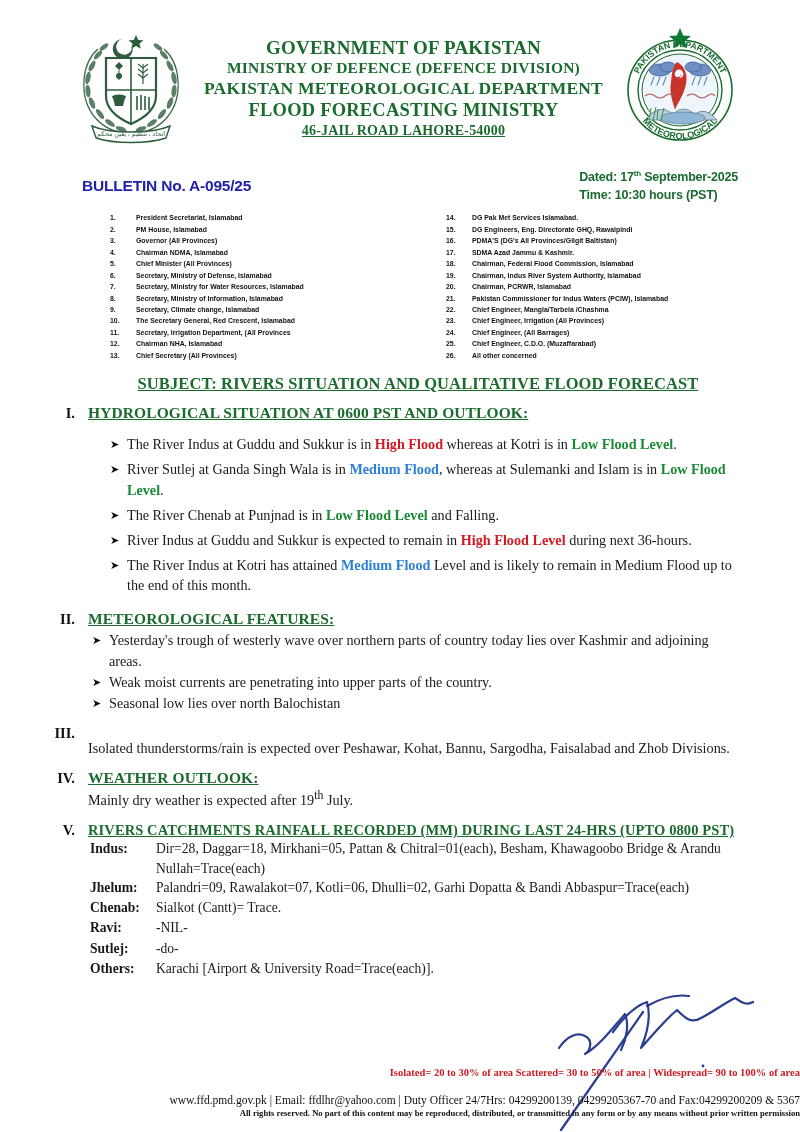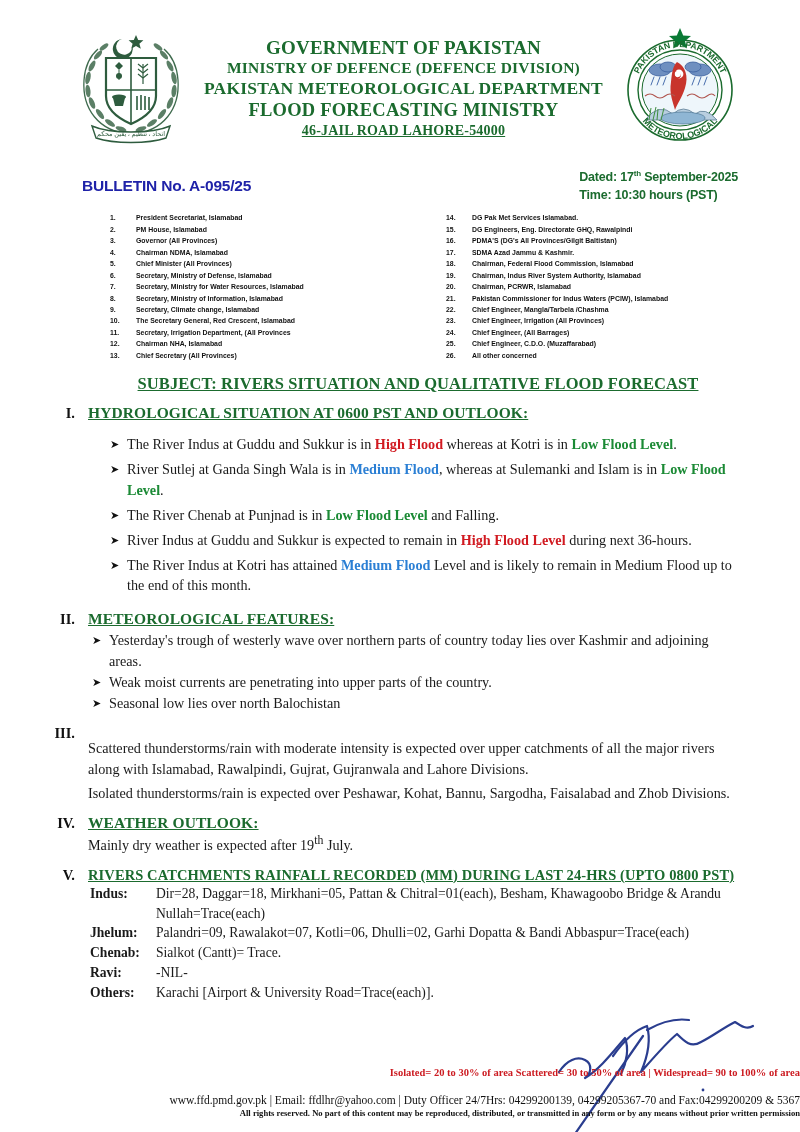--- a/index.html
+++ b/index.html
@@ -512,21 +512,20 @@
               <span class="bullet-text">Seasonal low lies over north Balochistan</span>
             </div>
           </div>
       </div>
     </div>
 
     <div class="section">
       <div class="sec-num">III.</div>
       <div class="sec-body">
         <div class="para-block">
-          <p class="para">Scattered thunderstorms/rain with moderate intensity is expected over upper catchments of all the major rivers along with Islamabad, Rawalpindi, Gujrat, Gujranwala and Lahore Divisions.</p>
           <p class="para">Isolated thunderstorms/rain is expected over Peshawar, Kohat, Bannu, Sargodha, Faisalabad and Zhob Divisions.</p>
         </div>
       </div>
     </div>
 
     <div class="section">
       <div class="sec-num">IV.</div>
       <div class="sec-body">
         <div><span class="sec-title">WEATHER OUTLOOK:</span></div>
         <p class="para"><span>Mainly dry weather is expected after 19</span><sup>th</sup><span> July.</span></p>
@@ -550,20 +549,24 @@
           <span class="rain-label">Jhelum:</span>
           <span class="rain-val">Palandri=09, Rawalakot=07, Kotli=06, Dhulli=02, Garhi Dopatta &amp; Bandi Abbaspur=Trace(each)</span>
         </div>
         <div class="rain-row">
           <span class="rain-label">Chenab:</span>
           <span class="rain-val">Sialkot (Cantt)= Trace.</span>
         </div>
         <div class="rain-row">
           <span class="rain-label">Ravi:</span>
           <span class="rain-val">-NIL-</span>
+        </div>
+        <div class="rain-row">
+          <span class="rain-label">Sutlej:</span>
+          <span class="rain-val">-do-</span>
         </div>
         <div class="rain-row">
           <span class="rain-label">Others:</span>
           <span class="rain-val">Karachi  [Airport &amp; University Road=Trace(each)].</span>
         </div>
       </div>
 
     <div class="sig-area">
       <svg class="sig-svg" width="240" height="150" viewBox="0 0 240 150">
         <g fill="none" stroke="#2a3d8f" stroke-width="2.2" stroke-linecap="round" stroke-linejoin="round">

